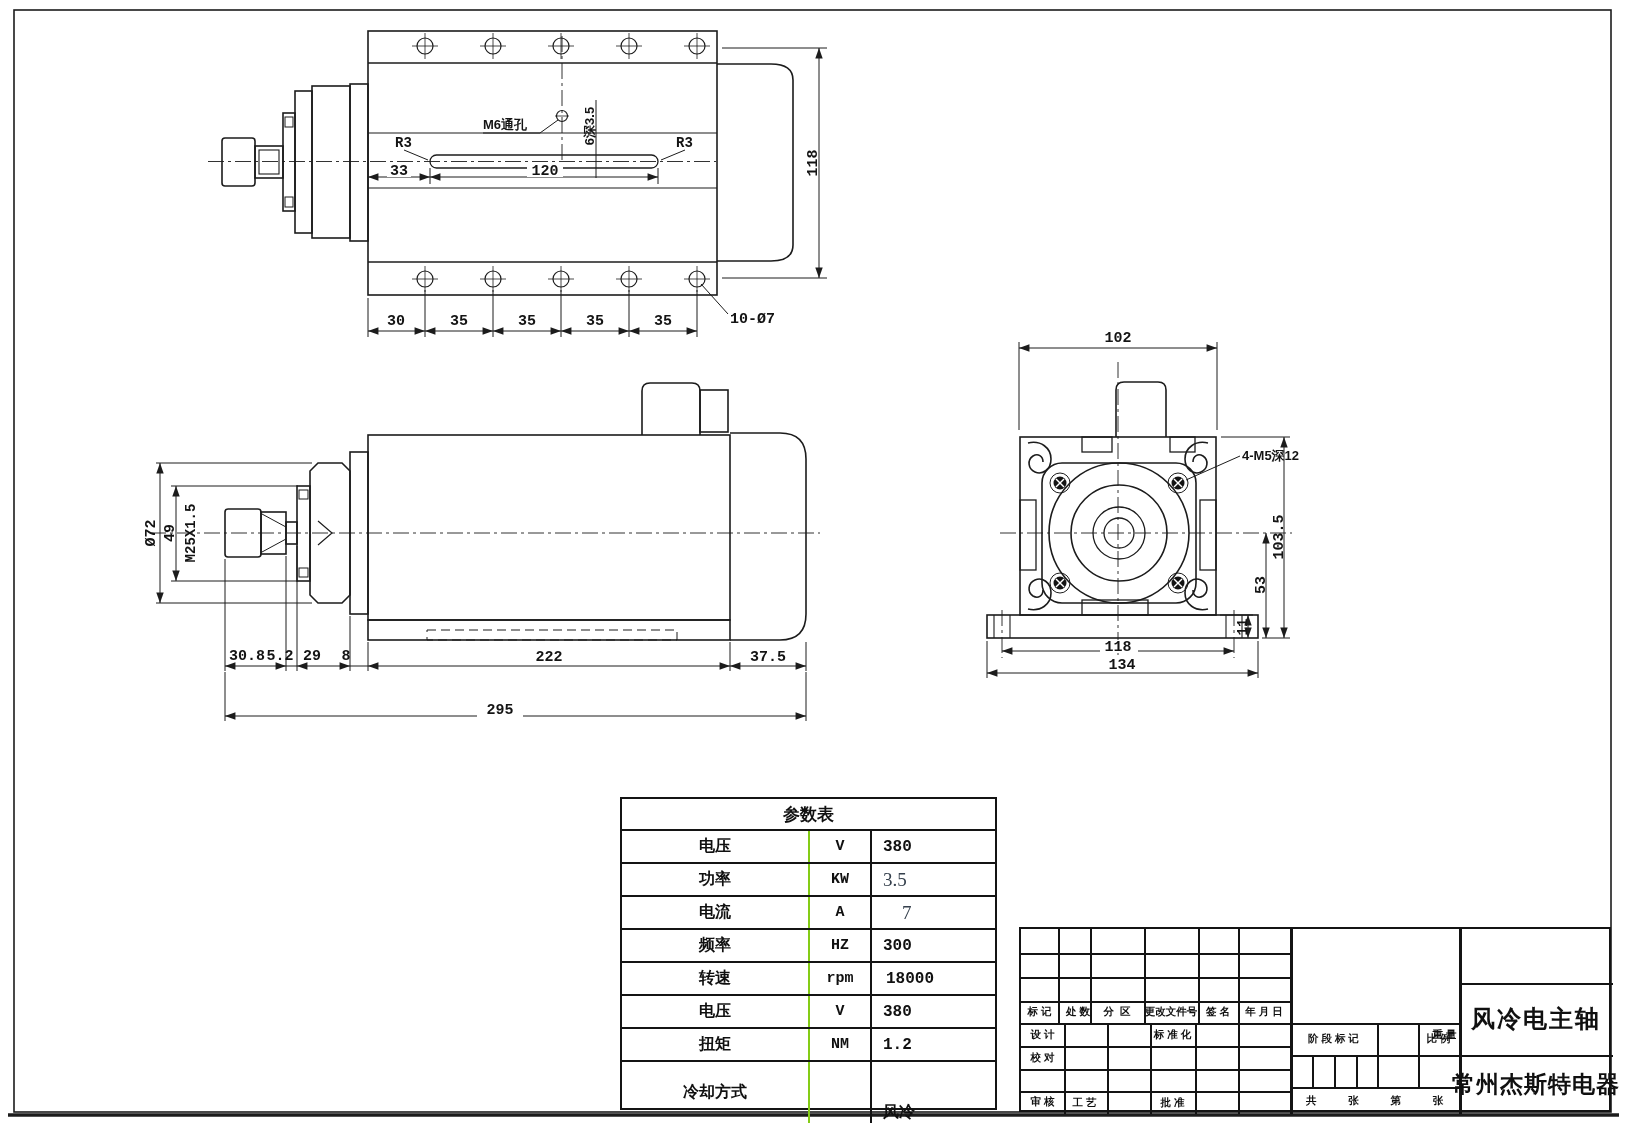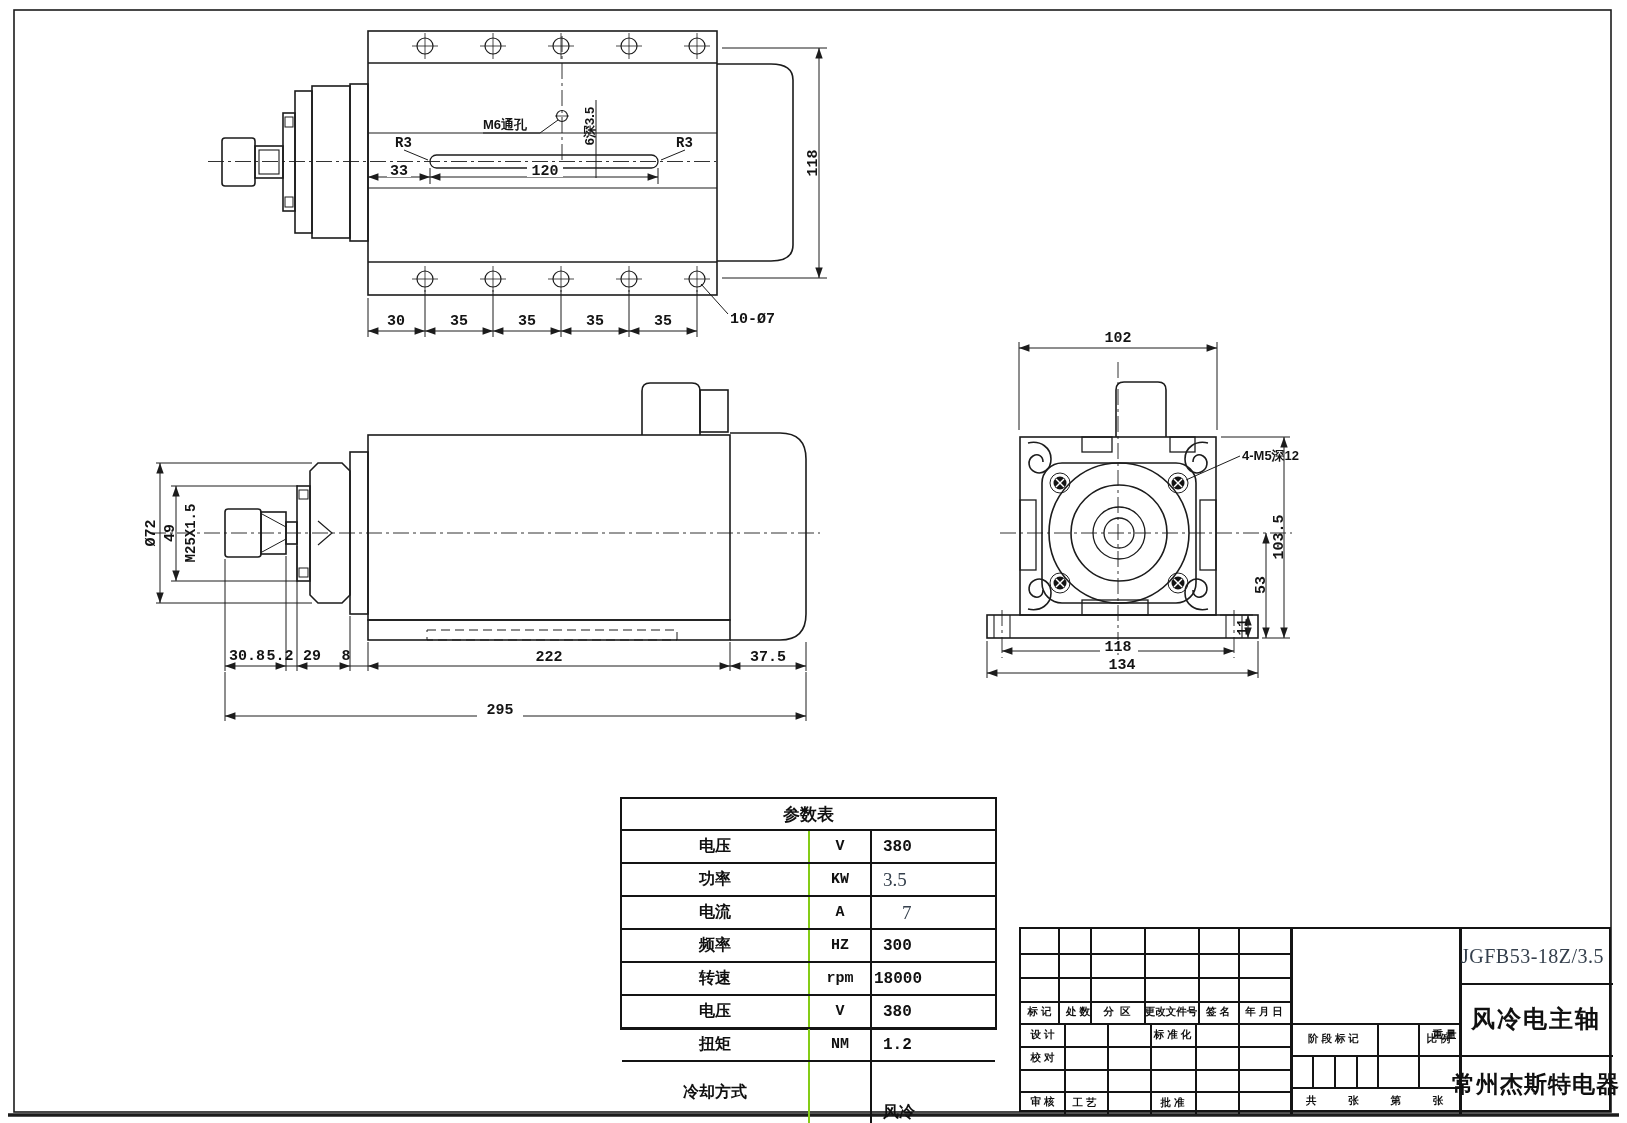--- a/index.html
+++ b/index.html
@@ -7,21 +7,21 @@
     position:relative; width:1627px; height:1123px; background:#ffffff;
     font-family:"Liberation Sans", sans-serif; overflow:hidden;
   }
   svg text { user-select:none; }
   .dim-num  { font:bold 15px "Liberation Mono", monospace; fill:#141414; }
   .dim-num-s{ font:bold 14px "Liberation Mono", monospace; fill:#141414; }
   .dim-cjk  { font:bold 13px "Liberation Sans", sans-serif; fill:#141414; }
 
   
   .ptable {
-    position:absolute; left:620px; top:797px; width:377px; height:233px;
+    position:absolute; left:620px; top:797px; width:377px; height:313px;
     border:2px solid #141414; box-sizing:border-box; background:#fff;
     display:flex; flex-direction:column;text-align:center;
   }
   .ptable .trow { display:flex; flex:0 0 31px; border-bottom:2px solid #141414; }
   .ptable .trow.title-row { flex:0 0 30px; }
   .ptable .trow.last { flex:1 1 auto; border-bottom:none; }
   .ptable .c-name  { width:188px; border-right:2px solid #84cc16; display:flex; align-items:center; justify-content:center;
                      font:bold 16px "Liberation Sans",sans-serif; color:#101010; box-sizing:border-box;}
   .ptable .c-unit  { width:62px;  border-right:2px solid #141414; display:flex; align-items:center; justify-content:center;
                      font:bold 15px "Liberation Mono",monospace; color:#101010; box-sizing:border-box;}
@@ -367,21 +367,21 @@
     <div class="c-value accent" style="padding-left:30px;">7</div>
   </div>
   <div class="trow">
     <div class="c-name">频率</div>
     <div class="c-unit">HZ</div>
     <div class="c-value">300</div>
   </div>
   <div class="trow">
     <div class="c-name">转速</div>
     <div class="c-unit">rpm</div>
-    <div class="c-value" style="padding-left:2px;">18000</div>
+    <div class="c-value" style="padding-left:14px;">18000</div>
   </div>
   <div class="trow">
     <div class="c-name">电压</div>
     <div class="c-unit">V</div>
     <div class="c-value">380</div>
   </div>
   <div class="trow">
     <div class="c-name">扭矩</div>
     <div class="c-unit">NM</div>
     <div class="c-value">1.2</div>
@@ -446,18 +446,17 @@
   <div class="tb-cell" style="left:269px;top:94px;width:87px;height:32px;">阶 段 标 记</div>
   <div class="tb-cell" style="left:356px;top:94px;width:41px;height:24px;padding-left:47px;">重 量</div>
   <div class="tb-cell" style="left:397px;top:94px;width:41px;height:32px;">比 例</div>
   <div class="tb-sheetrow" style="left:269px;top:158px;width:169px;height:27px;">
     <span>共</span>
     <span>张</span>
     <span>第</span>
     <span>张</span>
   </div>
 
-  <div class="tb-cell tb-no" style="left:438px;top:0;width:154px;height:54px;">JGFB53-18Z/3.5</div>
   <div class="tb-cell tb-prod" style="left:438px;top:54px;width:154px;height:72px;">风冷电主轴</div>
   <div class="tb-cell tb-comp" style="left:438px;top:126px;width:154px;height:59px;">常州杰斯特电器</div>
 </div>
 
 </div>
 
 </body></html>

